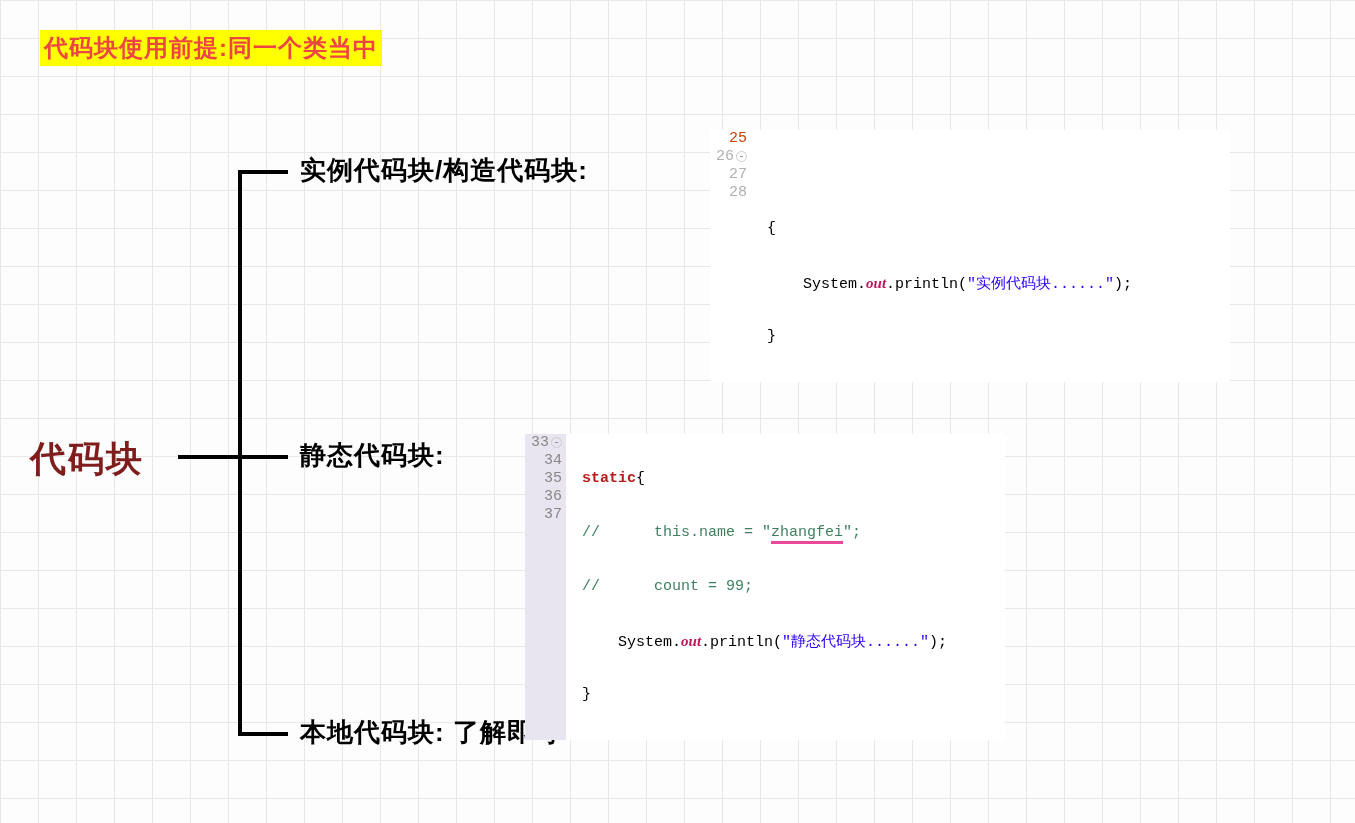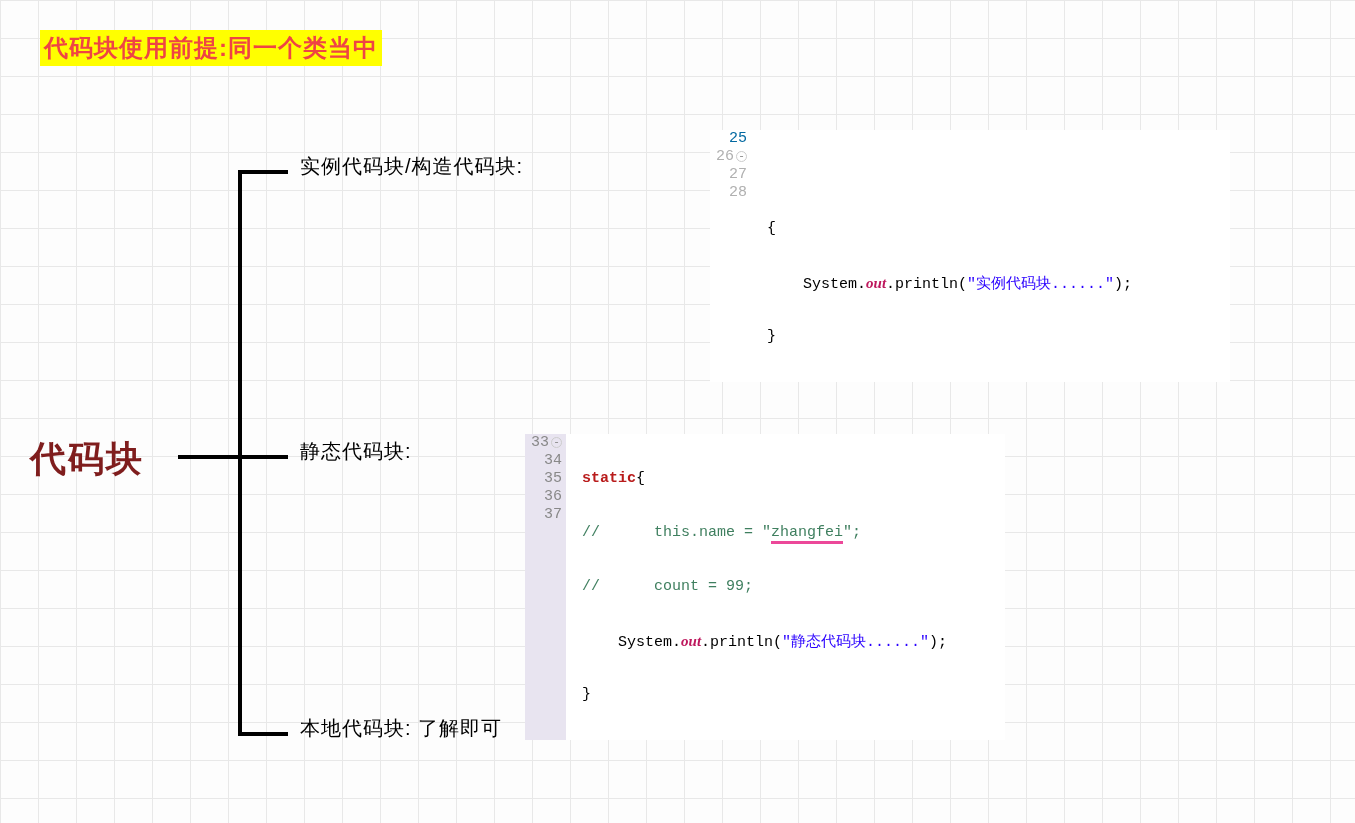--- a/index.html
+++ b/index.html
@@ -54,22 +54,22 @@
   .branch {
     position: absolute;
     height: 4px;
     background: #000;
   }
   .branch.b1 { top: 170px; left: 238px; width: 50px; }
   .branch.b2 { top: 455px; left: 238px; width: 50px; }
   .branch.b3 { top: 732px; left: 238px; width: 50px; }
   .branch-label {
     position: absolute;
-    font-weight: 400;
-    font-size: 20px;
+    font-weight: 700;
+    font-size: 26px;
     color: #000;
     letter-spacing: 1px;
   }
   .bl1 { top: 153px; left: 300px; }
   .bl2 { top: 438px; left: 300px; }
   .bl3 { top: 715px; left: 300px; }
   .code-box {
     position: absolute;
     background: #ffffff;
     font-family: Consolas, "Courier New", monospace;
@@ -81,21 +81,21 @@
   .cb2 { top: 434px; left: 525px; width: 480px; }
   .gutter {
     background: #fff;
     color: #b0b0b0;
     text-align: right;
     padding: 0 4px 0 6px;
     user-select: none;
   }
   .cb2 .gutter { background: #e8e4f0; color: #888; }
   .gutter .gline { height: 18px; position: relative; }
-  .gutter .top-fade { color: #0369a1; }
+  .gutter .top-fade { color: #c2410c; }
   .fold {
     display: inline-block;
     font-size: 11px;
     color: #888;
     border: 1px solid #ccc;
     border-radius: 50%;
     width: 11px;
     height: 11px;
     line-height: 9px;
     text-align: center;

